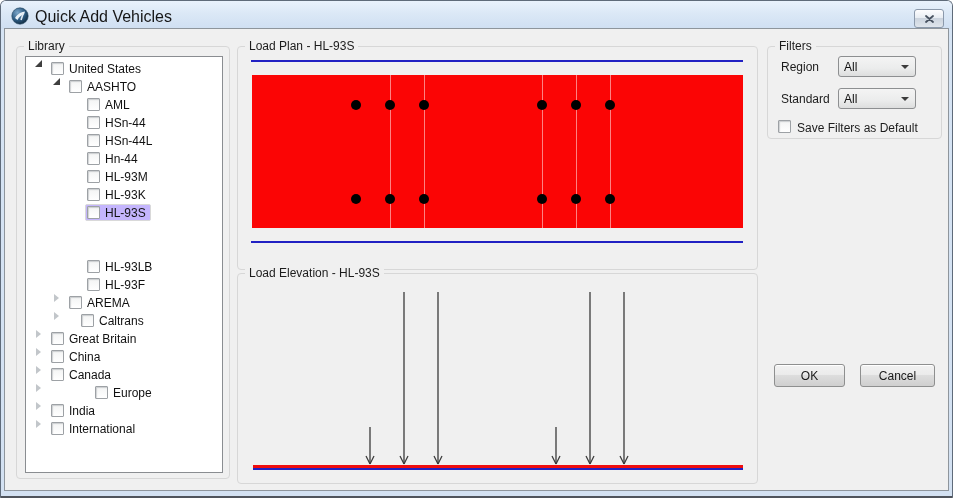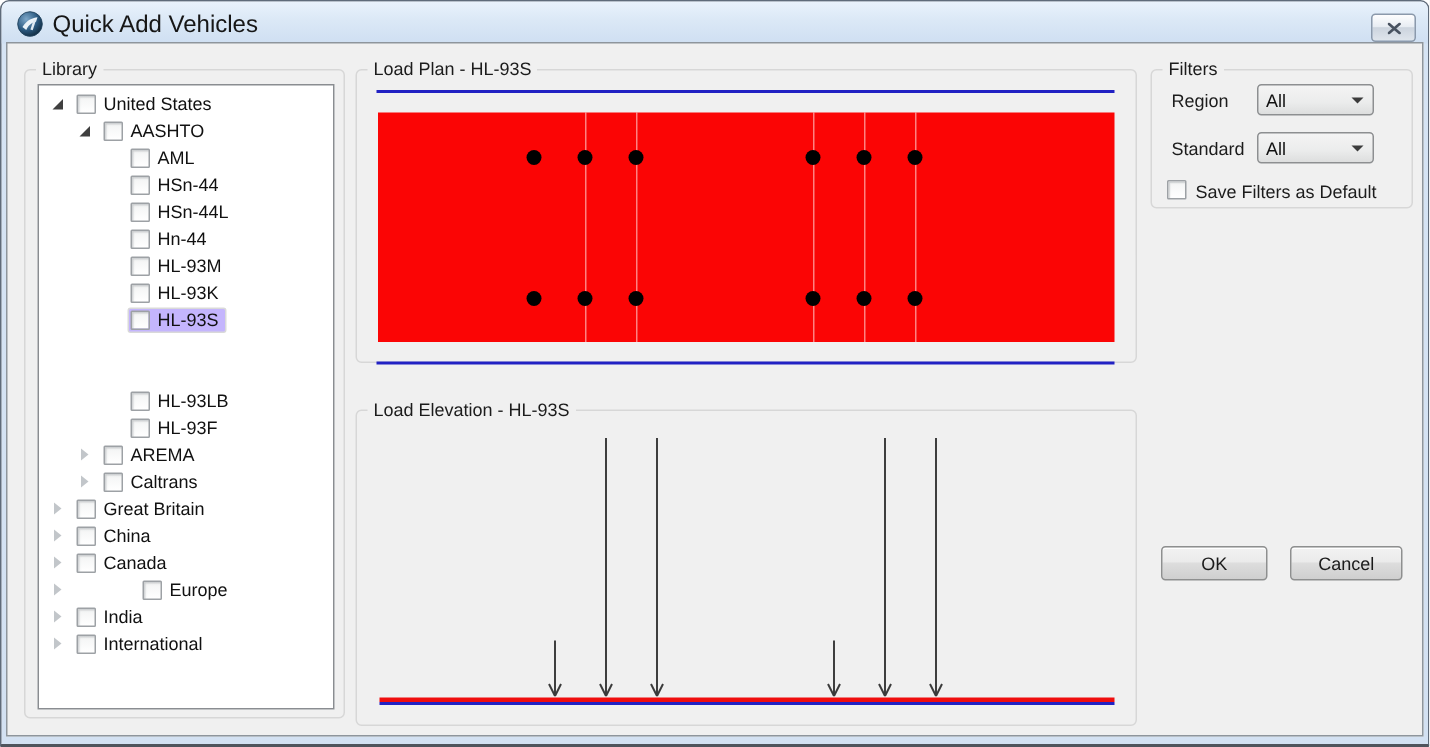--- a/index.html
+++ b/index.html
@@ -22,21 +22,21 @@
   .client { position:absolute; left:3px; right:3px; top:27px; bottom:5px;
     background:#f0f0f0; border:1px solid #8e959c; }
 
   .gbox { position:absolute; border:1px solid #d7d7d7; border-radius:4px; }
   .glabel { position:absolute; top:-9px; left:7px; background:#f0f0f0; padding:0 4px;
     font-size:12px; line-height:16px; color:#1c1c1c; white-space:nowrap; }
 
   
   .tree-box { position:absolute; left:8px; top:9px; width:198px; height:417px;
     background:#fff; border:1px solid #8a8d91; overflow:hidden; padding-top:3px; }
-  .tree-row { display:flex; align-items:center; height:18px; font-size:12px; color:#111; }
+  .tree-row { display:flex; align-items:flex-start; height:18px; font-size:12px; color:#111; }
   .expander { display:inline-flex; width:12px; margin-right:5px; align-items:center;
     justify-content:center; flex:none; }
   .exp-open { width:0; height:0; border-bottom:7px solid #3f3f3f; border-left:7px solid transparent; }
   .exp-closed { width:0; height:0; border-top:4px solid transparent; border-bottom:4px solid transparent;
     border-left:5px solid #c2c6ca; }
   .row-body { display:inline-flex; align-items:center; height:17px; padding:0 4px 0 1px;
     border:1px solid transparent; border-radius:2px; }
   .row-body.selected { background:#c4b5fd; border-color:#d9d9d9; }
   .checkbox { width:13px; height:13px; flex:none; margin-right:5px;
     border:1px solid #9da1a5; border-radius:1px;
@@ -196,21 +196,21 @@
           </div>
           <div class="tree-row" style="padding-left: 24px;">
             <span class="expander">
               <span class="exp-closed"></span>
             </span>
             <span class="row-body">
               <span class="checkbox"></span>
               <span>AREMA</span>
             </span>
           </div>
-          <div class="tree-row" style="padding-left: 24px;">
+          <div class="tree-row" style="padding-left: 24px; gap: 12px;">
             <span class="expander">
               <span class="exp-closed"></span>
             </span>
             <span class="row-body">
               <span class="checkbox"></span>
               <span>Caltrans</span>
             </span>
           </div>
           <div class="tree-row" style="padding-left: 6px;">
             <span class="expander">
@@ -262,21 +262,21 @@
               <span class="exp-closed"></span>
             </span>
             <span class="row-body">
               <span class="checkbox"></span>
               <span>International</span>
             </span>
           </div>
         </div>
     </div>
 
-    <div class="gbox" style="left:232px; top:17px; width:521px; height:196px;">
+    <div class="gbox" style="left:232px; top:17px; width:521px; height:224px;">
       <span class="glabel">Load Plan - HL-93S</span>
       <div class="plan-line" id="plan-top-line" style="top: 13px; background: rgb(33, 33, 195);"></div>
       <div class="plan-rect" id="plan-rect" style="background: rgb(251, 5, 5);">
           <div class="axle-line" style="left: 138px; background: rgba(255, 255, 255, 0.5);"></div>
           <div class="axle-line" style="left: 172px; background: rgba(255, 255, 255, 0.5);"></div>
           <div class="axle-line" style="left: 290px; background: rgba(255, 255, 255, 0.5);"></div>
           <div class="axle-line" style="left: 324px; background: rgba(255, 255, 255, 0.5);"></div>
           <div class="axle-line" style="left: 358px; background: rgba(255, 255, 255, 0.5);"></div>
           <div class="wheel-dot" style="left: 99px; top: 25px; background: rgb(0, 0, 0);"></div>
           <div class="wheel-dot" style="left: 133px; top: 25px; background: rgb(0, 0, 0);"></div>

